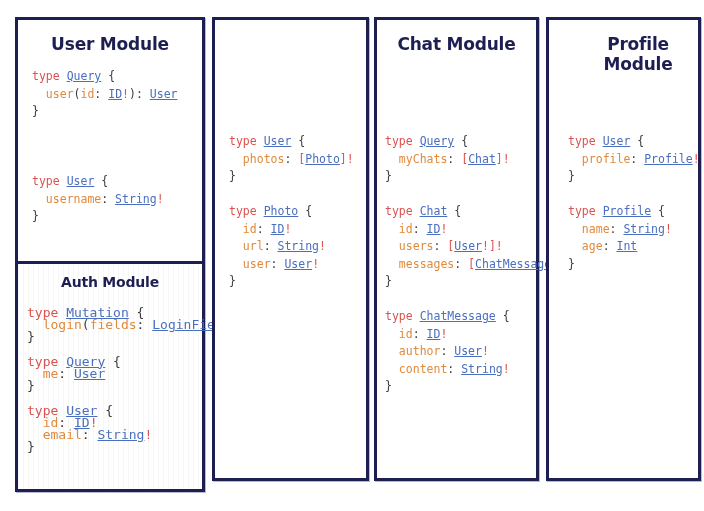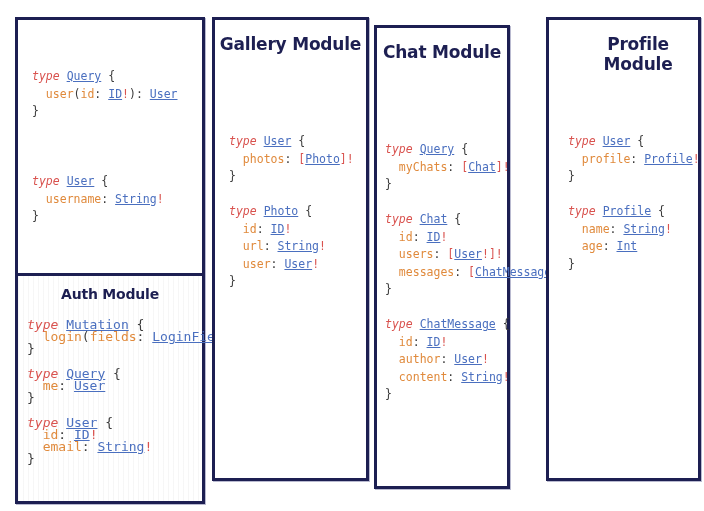--- a/index.html
+++ b/index.html
@@ -40,21 +40,20 @@
     margin: 0;
     padding-top: 14px;
   }
 
   .panel-inner {
     position: absolute;
     background: #ffffff;
     border: 3px solid #1d1f52;
     box-sizing: border-box;
     box-shadow: 1px 1px 0 0 #b9bad0;
-    margin-top: 12px;
   }
 
   .panel-inner .panel-title {
     font-size: 14px;
     padding-top: 10px;
   }
 
   .code {
     font-family: "DejaVu Sans Mono", "Liberation Mono", monospace;
     font-size: 11.5px;
@@ -63,21 +62,21 @@
     color: #3b3b3b;
     position: absolute;
   }
 
   .code.small {
     font-size: 13px;
     line-height: 12.2px;
   }
 
   
-  .kw   { color: #d9534f; font-style: italic; }      
+  .kw   { color: #d9534f; }      
   .tnm  { color: #4a6fbf; text-decoration: underline; }      
   .fld  { color: #e08a3c; }      
   .pun  { color: #3b3b3b; }      
   .bang { color: #d9534f; }      
 
   
   .guides {
     position: absolute;
     top: 0; left: 0; right: 0; bottom: 0;
     pointer-events: none;
@@ -89,35 +88,35 @@
         rgba(0,0,0,0) 5px);
     opacity: 0.8;
   }
 </style>
 </head>
 <body>
 
 <div id="board">
 
   <div class="panel" id="panel-user" style="left:15px; top:17px; width:190px; height:469px;">
+    <h2 class="panel-title">User Module</h2>
     <div class="code" id="code-user" style="left:14px; top:48px;"><div><span class="kw">type </span><span class="tnm">Query</span><span class="pun"> {</span></div><div><span class="pun">  </span><span class="fld">user</span><span class="pun">(</span><span class="fld">id</span><span class="pun">: </span><span class="tnm">ID</span><span class="bang">!</span><span class="pun">): </span><span class="tnm">User</span></div><div><span class="pun">}</span></div><div>&nbsp;</div><div>&nbsp;</div><div>&nbsp;</div><div><span class="kw">type </span><span class="tnm">User</span><span class="pun"> {</span></div><div><span class="pun">  </span><span class="fld">username</span><span class="pun">: </span><span class="tnm">String</span><span class="bang">!</span></div><div><span class="pun">}</span></div></div>
 
     <div class="panel-inner" id="panel-auth" style="left:-3px; top:241px; width:190px; height:231px;">
       <div class="guides"></div>
       <h2 class="panel-title">Auth Module</h2>
       <div class="code small" id="code-auth" style="left:9px; top:43px;"><div><span class="kw">type </span><span class="tnm">Mutation</span><span class="pun"> {</span></div><div><span class="pun">  </span><span class="fld">login</span><span class="pun">(</span><span class="fld">fields</span><span class="pun">: </span><span class="tnm">LoginFields</span><span class="pun">): </span><span class="tnm">User</span></div><div><span class="pun">}</span></div><div>&nbsp;</div><div><span class="kw">type </span><span class="tnm">Query</span><span class="pun"> {</span></div><div><span class="pun">  </span><span class="fld">me</span><span class="pun">: </span><span class="tnm">User</span></div><div><span class="pun">}</span></div><div>&nbsp;</div><div><span class="kw">type </span><span class="tnm">User</span><span class="pun"> {</span></div><div><span class="pun">  </span><span class="fld">id</span><span class="pun">: </span><span class="tnm">ID</span><span class="bang">!</span></div><div><span class="pun">  </span><span class="fld">email</span><span class="pun">: </span><span class="tnm">String</span><span class="bang">!</span></div><div><span class="pun">}</span></div></div>
     </div>
   </div>
 
   <div class="panel" id="panel-gallery" style="left:212px; top:17px; width:157px; height:464px;">
-    <h2 class="panel-title">Gallery Module</h2>
     <div class="code" id="code-gallery" style="left:14px; top:113px;"><div><span class="kw">type </span><span class="tnm">User</span><span class="pun"> {</span></div><div><span class="pun">  </span><span class="fld">photos</span><span class="pun">: </span><span class="bang">[</span><span class="tnm">Photo</span><span class="bang">]</span><span class="bang">!</span></div><div><span class="pun">}</span></div><div>&nbsp;</div><div><span class="kw">type </span><span class="tnm">Photo</span><span class="pun"> {</span></div><div><span class="pun">  </span><span class="fld">id</span><span class="pun">: </span><span class="tnm">ID</span><span class="bang">!</span></div><div><span class="pun">  </span><span class="fld">url</span><span class="pun">: </span><span class="tnm">String</span><span class="bang">!</span></div><div><span class="pun">  </span><span class="fld">user</span><span class="pun">: </span><span class="tnm">User</span><span class="bang">!</span></div><div><span class="pun">}</span></div></div>
   </div>
 
-  <div class="panel" id="panel-chat" style="left:374px; top:25px; width:136px; height:464px;">
+  <div class="panel" id="panel-chat" style="left:374px; top:17px; width:165px; height:464px;">
     <h2 class="panel-title">Chat Module</h2>
     <div class="code" id="code-chat" style="left:8px; top:113px;"><div><span class="kw">type </span><span class="tnm">Query</span><span class="pun"> {</span></div><div><span class="pun">  </span><span class="fld">myChats</span><span class="pun">: </span><span class="bang">[</span><span class="tnm">Chat</span><span class="bang">]</span><span class="bang">!</span></div><div><span class="pun">}</span></div><div>&nbsp;</div><div><span class="kw">type </span><span class="tnm">Chat</span><span class="pun"> {</span></div><div><span class="pun">  </span><span class="fld">id</span><span class="pun">: </span><span class="tnm">ID</span><span class="bang">!</span></div><div><span class="pun">  </span><span class="fld">users</span><span class="pun">: </span><span class="bang">[</span><span class="tnm">User</span><span class="bang">!</span><span class="bang">]</span><span class="bang">!</span></div><div><span class="pun">  </span><span class="fld">messages</span><span class="pun">: </span><span class="bang">[</span><span class="tnm">ChatMessage</span><span class="bang">]</span><span class="bang">!</span></div><div><span class="pun">}</span></div><div>&nbsp;</div><div><span class="kw">type </span><span class="tnm">ChatMessage</span><span class="pun"> {</span></div><div><span class="pun">  </span><span class="fld">id</span><span class="pun">: </span><span class="tnm">ID</span><span class="bang">!</span></div><div><span class="pun">  </span><span class="fld">author</span><span class="pun">: </span><span class="tnm">User</span><span class="bang">!</span></div><div><span class="pun">  </span><span class="fld">content</span><span class="pun">: </span><span class="tnm">String</span><span class="bang">!</span></div><div><span class="pun">}</span></div></div>
   </div>
 
   <div class="panel" id="panel-profile" style="left:546px; top:17px; width:155px; height:464px;padding-left:29px;">
     <h2 class="panel-title">Profile Module</h2>
     <div class="code" id="code-profile" style="left:19px; top:113px;"><div><span class="kw">type </span><span class="tnm">User</span><span class="pun"> {</span></div><div><span class="pun">  </span><span class="fld">profile</span><span class="pun">: </span><span class="tnm">Profile</span><span class="bang">!</span></div><div><span class="pun">}</span></div><div>&nbsp;</div><div><span class="kw">type </span><span class="tnm">Profile</span><span class="pun"> {</span></div><div><span class="pun">  </span><span class="fld">name</span><span class="pun">: </span><span class="tnm">String</span><span class="bang">!</span></div><div><span class="pun">  </span><span class="fld">age</span><span class="pun">: </span><span class="tnm">Int</span></div><div><span class="pun">}</span></div></div>
   </div>
 
 </div>

